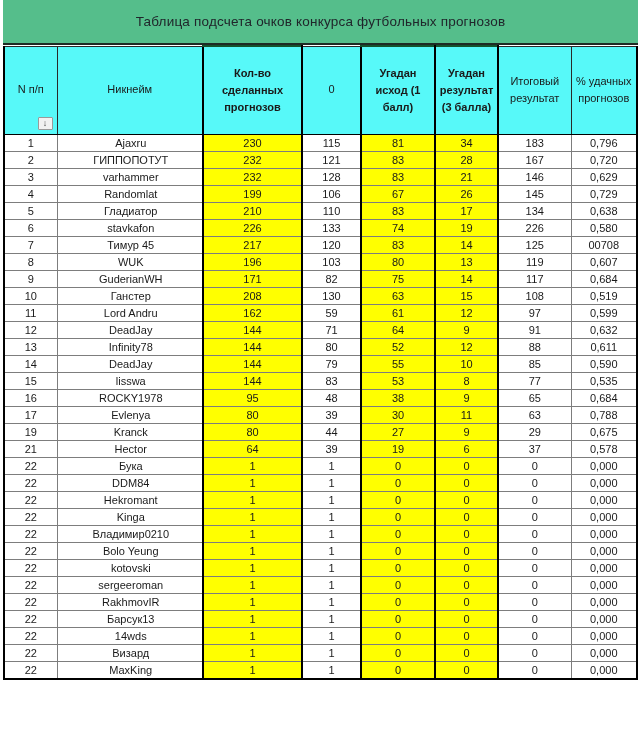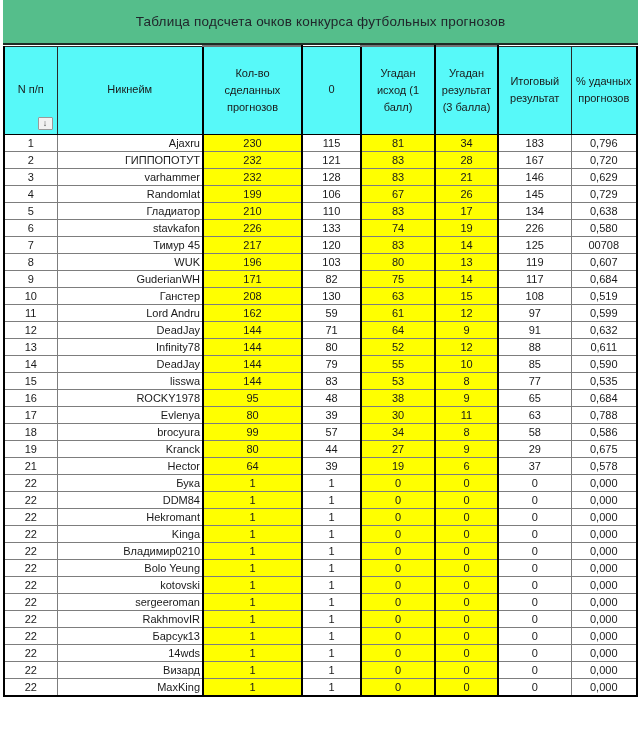--- a/index.html
+++ b/index.html
@@ -49,21 +49,22 @@
     vertical-align: middle;
     white-space: normal;
     line-height: 1.55;
     border: 1px solid #2a2a2a;
     border-bottom: 1px solid #000;
     padding: 2px 3px;
   }
   thead th.th-highlight {
     border-left: 2px solid #000;
     border-right: 2px solid #000;
-    border-top: 2px solid #737373;
+    border-top: 2px solid #14532d;
+    font-weight: bold;
   }
   th.th-rank { position: relative; }
   .sort-btn {
     position: absolute;
     right: 4px; bottom: 4px;
     width: 15px; height: 13px;
     background: #f2f2f2;
     border: 1px solid #9a9a9a;
     border-radius: 1px;
     font-size: 9px; line-height: 11px;
@@ -72,21 +73,21 @@
     cursor: pointer;
   }
   tbody td {
     height: 16.5px;
     line-height: 16px;
     text-align: center;
     padding: 0 2px;
     background: #fff;
   }
   tbody td.col1 {
-    text-align: right;
+    text-align: center;
     padding-left: 4px;
   }
   tbody td.col2, tbody td.col4, tbody td.col5 {
     background: #FFFF00;
     border-left: 2px solid #000;
     border-right: 2px solid #000;
   }
   .watermark {
     position: absolute;
     top: 691px; right: 2px;
@@ -300,30 +301,20 @@
           <td class="col0">17</td>
           <td class="col1">Evlenya</td>
           <td class="col2">80</td>
           <td class="col3">39</td>
           <td class="col4">30</td>
           <td class="col5">11</td>
           <td class="col6">63</td>
           <td class="col7">0,788</td>
         </tr>
         <tr>
-          <td class="col0">18</td>
-          <td class="col1">brocyura</td>
-          <td class="col2">99</td>
-          <td class="col3">57</td>
-          <td class="col4">34</td>
-          <td class="col5">8</td>
-          <td class="col6">58</td>
-          <td class="col7">0,586</td>
-        </tr>
-        <tr>
           <td class="col0">19</td>
           <td class="col1">Kranck</td>
           <td class="col2">80</td>
           <td class="col3">44</td>
           <td class="col4">27</td>
           <td class="col5">9</td>
           <td class="col6">29</td>
           <td class="col7">0,675</td>
         </tr>
         <tr>

